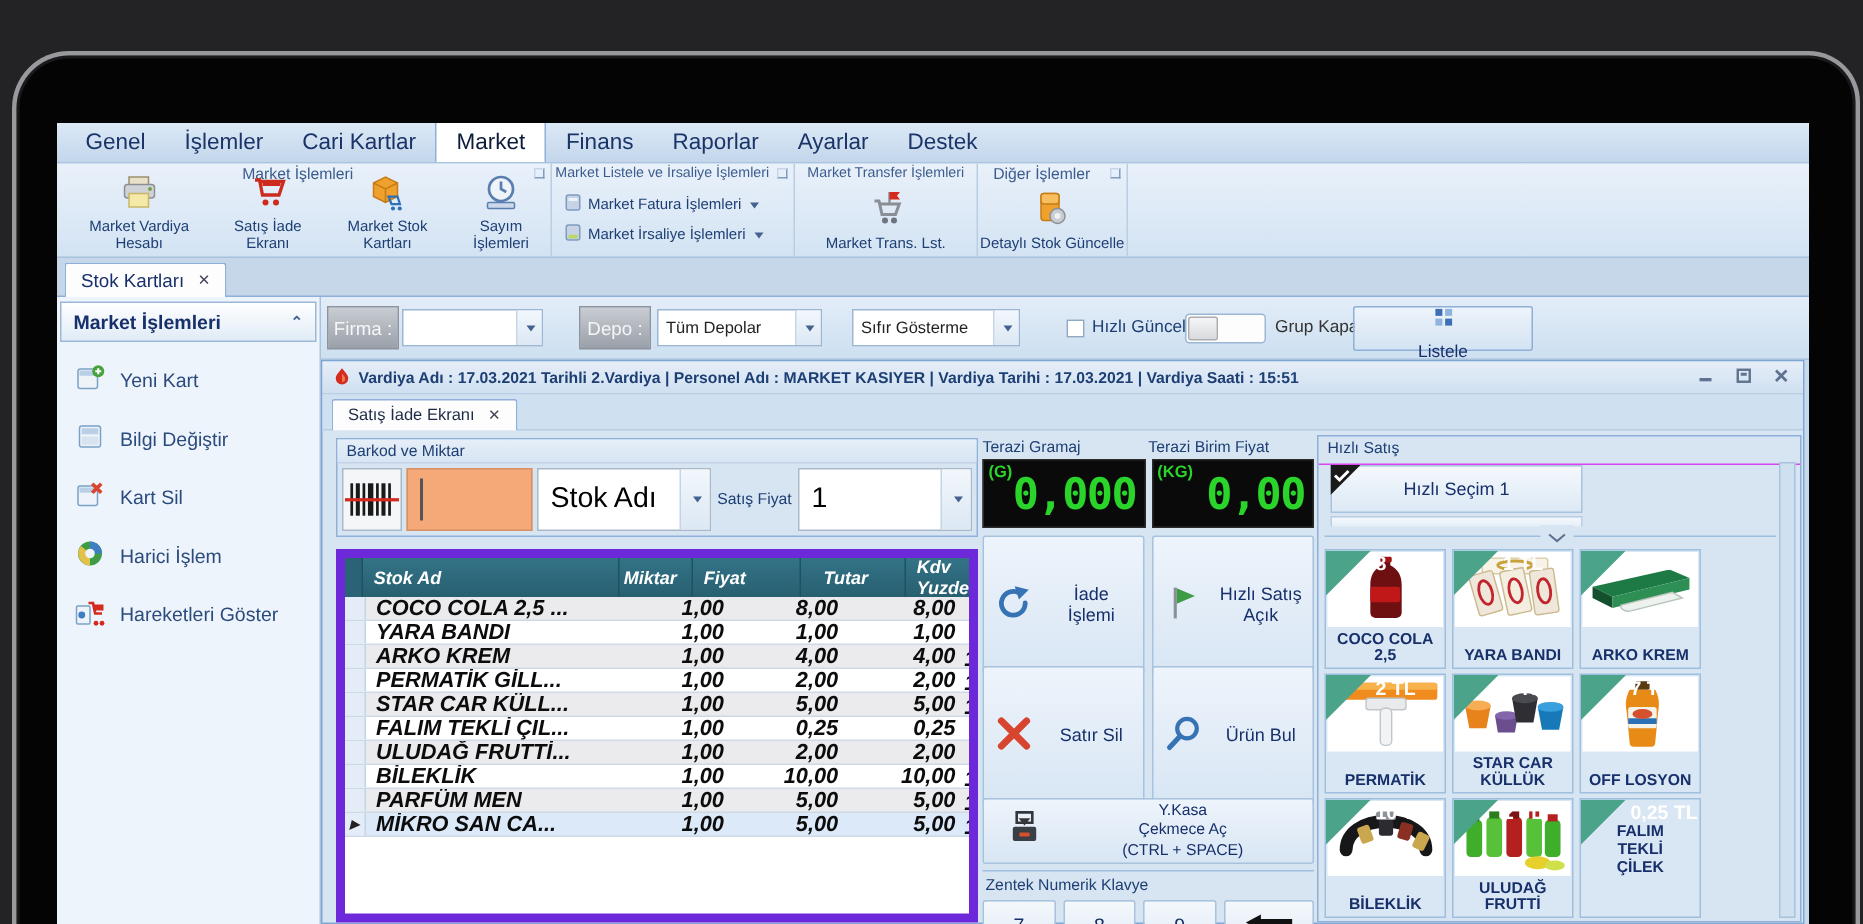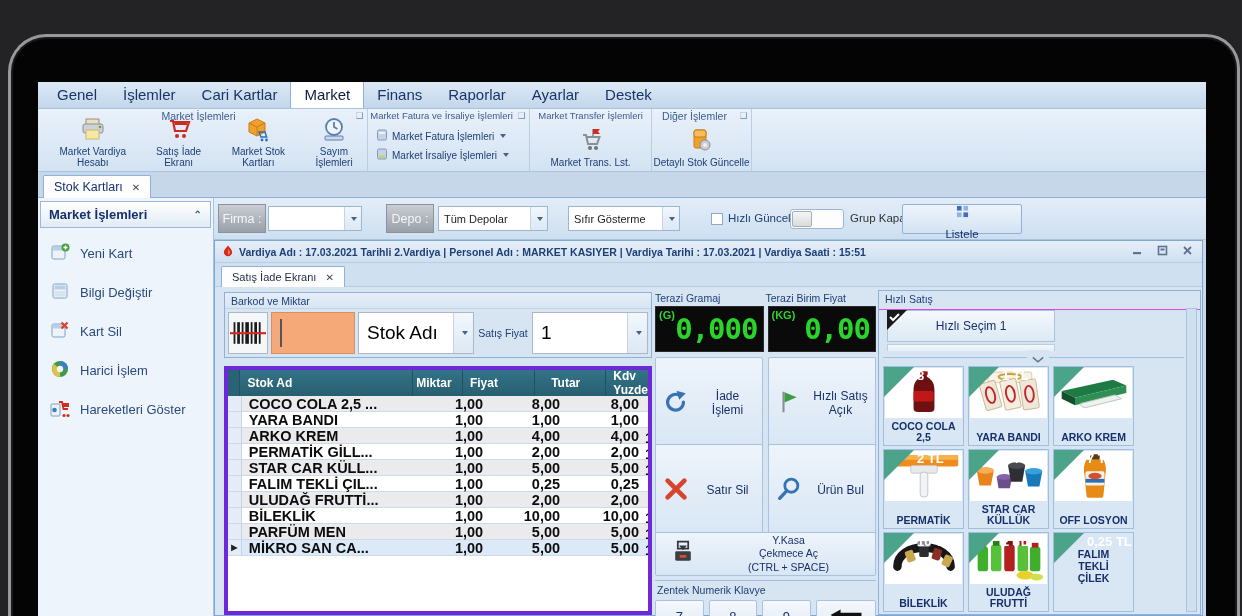--- a/index.html
+++ b/index.html
@@ -98,22 +98,22 @@
   .binput { width:84px; background:#f5a878; border:1px solid #d69063; position:relative; }
   .binput i { position:absolute; left:8px; top:6px; bottom:6px; width:1.5px; background:#555; }
   .bcombo { flex:1; background:#fff; border:1px solid #aab8c8; display:flex; align-items:center; }
   .bcombo .big { flex:1; font-size:19px; color:#000000; padding:0 8px; white-space:nowrap; overflow:hidden; }
   .bcombo .cbtn2 { width:20px; align-self:stretch; border-left:1px solid #c3d4e6;
     background:linear-gradient(#f2f7fc,#dce8f4); display:flex; align-items:center; justify-content:center; }
   .sflabel { width:52px; font-size:10.5px; color:#1d3f74; display:flex; align-items:center; justify-content:center; text-align:center; }
   .sfinput { width:96px; }
 
   
-  .tbl { position:absolute; left:0; right:0; top:74px; bottom:0; border:4px solid #6d28d9;
-    background:#fff; overflow:hidden; font-weight:600; }
+  .tbl { position:absolute; left:0; right:0; top:74px; bottom:0; border:6px solid #6d28d9;
+    background:#fff; overflow:hidden; font-weight:600;font-style:italic; }
   .thead { height:26px; display:flex; background:linear-gradient(#347387,#275f70); color:#fff;
     font-size:12px; font-weight:bold; align-items:center; }
   .thead > div { border-right:1px solid #1f5260; height:100%; display:flex; align-items:center; }
   .trow { height:16px; display:flex; align-items:center; font-size:14.5px; color:#0c0c0c;
     border-bottom:1px solid #cdd9e6; }
   .trow.odd { background:#ebebed; }
   .trow.sel { background:#dbe9f8; }
   .c-sel { width:14px; height:100%; background:#e4edf7; border-right:1px solid #c3d4e6;
     display:flex; align-items:center; justify-content:center; font-size:8px; color:#222; }
   .c-name { width:196px; padding-left:7px; white-space:nowrap; overflow:hidden; }
@@ -232,21 +232,21 @@
               <span><svg viewBox="0 0 26 26">
                   <circle cx="13" cy="11" r="8" fill="#eef4fa" stroke="#5a7fae" stroke-width="1.8"></circle>
                   <path d="M13 6v5l3.5 2" fill="none" stroke="#5a7fae" stroke-width="1.8"></path>
                   <rect x="4" y="20" width="18" height="4" rx="1" fill="#cdd9ea" stroke="#5a7fae"></rect>
                 </svg></span>
               <span>Sayım İşlemleri</span>
             </div>
           </div>
       </div>
       <div class="rgroup" style="left:330px;width:162px;">
-        <div class="rcap" style="font-size:9.5px;">Market Fatura ve İrsaliye İşlemleri</div>
+        <div class="rcap" style="font-size:9.5px;">Market Listele ve İrsaliye İşlemleri</div>
         <span class="rlaunch"></span>
         <div class="menubtns" id="g2btns">
             <div class="menubtn">
               <span><svg viewBox="0 0 12 12">
                   <rect x="1.5" y="1" width="9" height="10" rx="1.5" fill="#c7d3e4" stroke="#7f9cc0"></rect>
                   <rect x="3" y="3" width="6" height="2" fill="#eef3f9"></rect>
                 </svg></span>
               <span>Market Fatura İşlemleri</span>
               <span class="dd-arrow"></span>
             </div>

